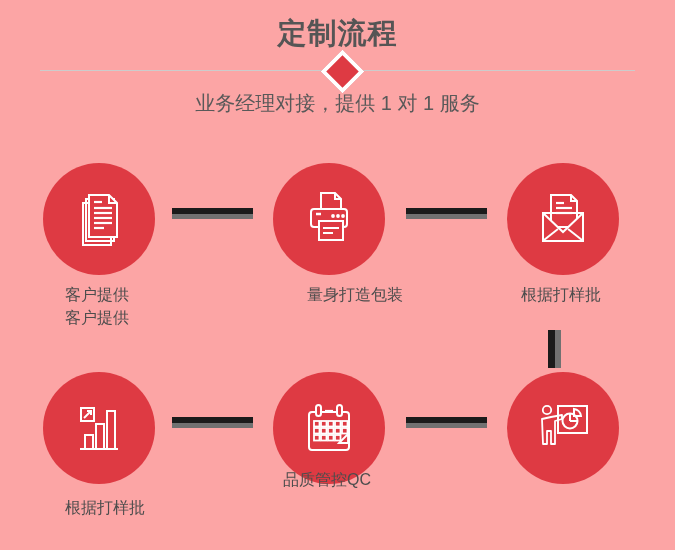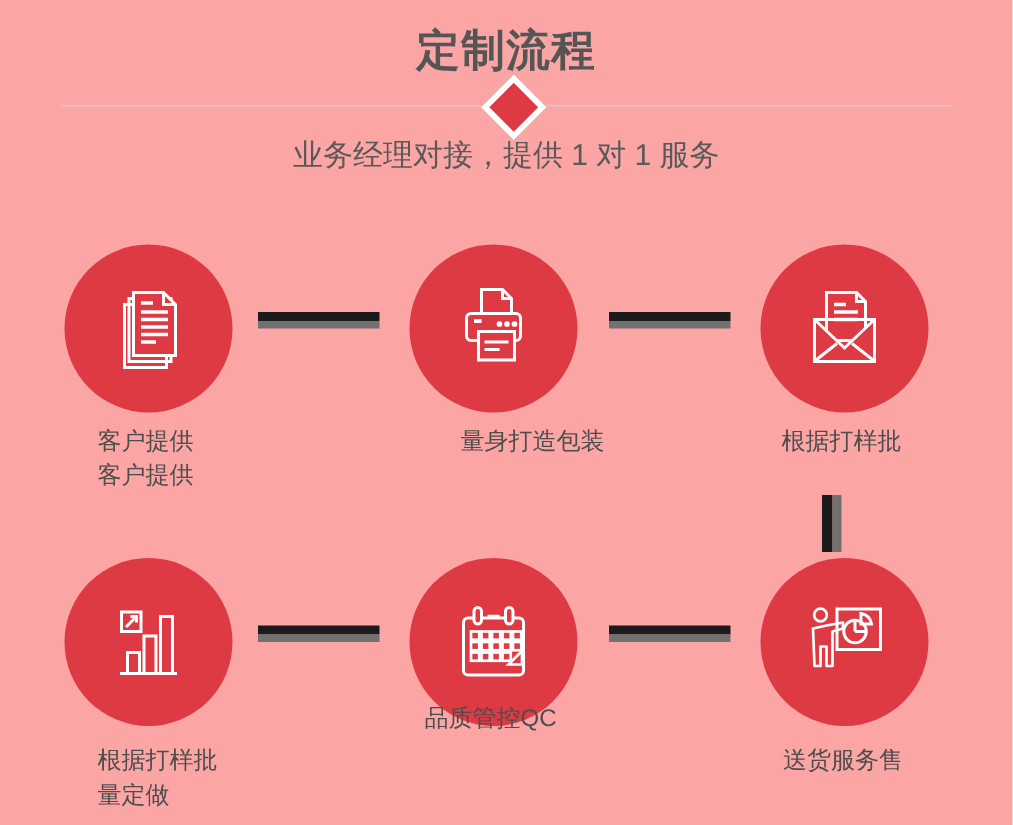--- a/index.html
+++ b/index.html
@@ -188,22 +188,20 @@
     <div>客户提供</div>
   </div>
   <div class="step-label l2">
     <div>量身打造包装</div>
   </div>
   <div class="step-label l3">
     <div>根据打样批</div>
   </div>
   <div class="step-label l4">
     <div>根据打样批</div>
-    <div>量定做</div>
   </div>
   <div class="step-label l5">
     <div>品质管控QC</div>
   </div>
   <div class="step-label l6">
-    <div>送货服务售</div>
   </div>
 
 </div>
 
 </body></html>

